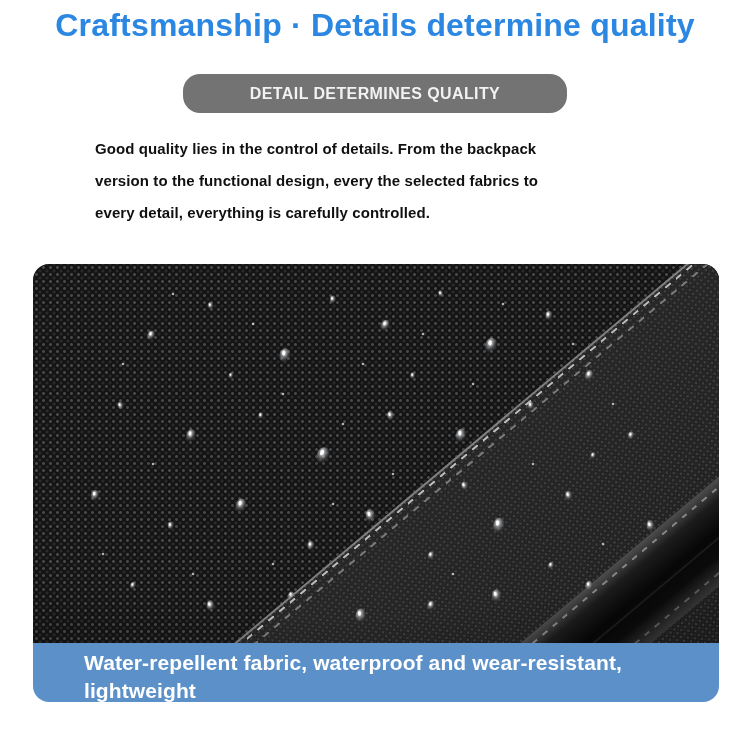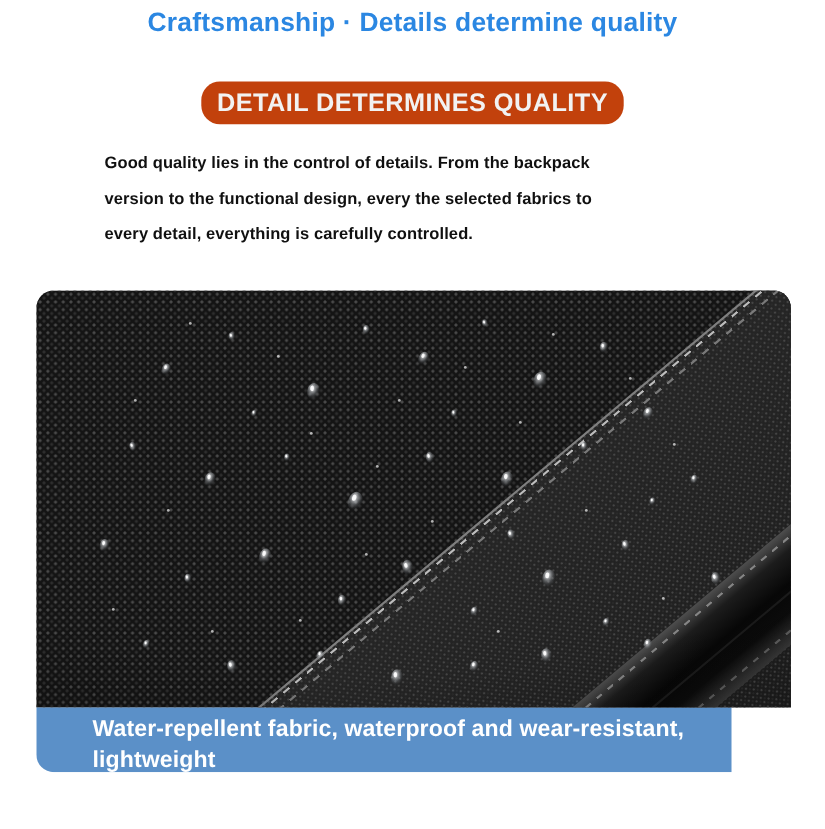--- a/index.html
+++ b/index.html
@@ -2,26 +2,26 @@
 <html><head>
 <meta charset="utf-8">
 <style>
   html,body{margin:0;padding:0;background:#fff;}
   .page{
     position:relative;width:750px;height:754px;background:#ffffff;
     overflow:hidden;font-family:"Liberation Sans",sans-serif;
   }
   .heading{
     position:absolute;top:7px;left:0;width:750px;text-align:center;
-    font-size:24px;font-weight:700;color:#2b87e2;letter-spacing:0.2px;
+    font-size:32px;font-weight:700;color:#2b87e2;letter-spacing:0.2px;
   }
   .ribbon{
     position:absolute;top:74px;left:50%;transform:translateX(-50%);
-    width:384px;height:39px;border-radius:17px;background:#c2410c;
-    color:#f2f2f2;font-size:23px;font-weight:700;text-align:center;
+    width:384px;height:39px;border-radius:17px;background:#737373;
+    color:#f2f2f2;font-size:16px;font-weight:700;text-align:center;
     line-height:39px;letter-spacing:0.4px;white-space:nowrap;
   }
   .description{
     position:absolute;top:133px;left:95px;width:575px;
     font-size:15px;font-weight:700;color:#101010;line-height:32px;
     letter-spacing:0.1px;
   }
   .card{
     position:absolute;top:264px;left:33px;width:686px;height:438px;
     border-radius:16px;overflow:hidden;
@@ -68,21 +68,21 @@
   .zipper .ridge{
     position:absolute;top:46px;left:0;right:0;height:2px;
     background:rgba(255,255,255,0.08);
   }
   .fabric .vignette{
     position:absolute;inset:0;z-index:5;pointer-events:none;
     background:radial-gradient(120% 105% at 45% 35%,transparent 55%,rgba(0,0,0,0.38) 100%);
   }
   .droplets{position:absolute;inset:0;z-index:6;pointer-events:none;}
   .caption{
-    width:632px;height:59px;background:#5b90c8;box-sizing:border-box;
+    width:686px;height:59px;background:#5b90c8;box-sizing:border-box;
     padding:6px 10px 0 51px;color:#ffffff;font-size:21px;font-weight:700;
     line-height:28px;letter-spacing:0.1px;
   }
 </style>
 </head>
 <body>
 
 <div class="page">
 
   <div class="heading">Craftsmanship · Details determine quality</div>

